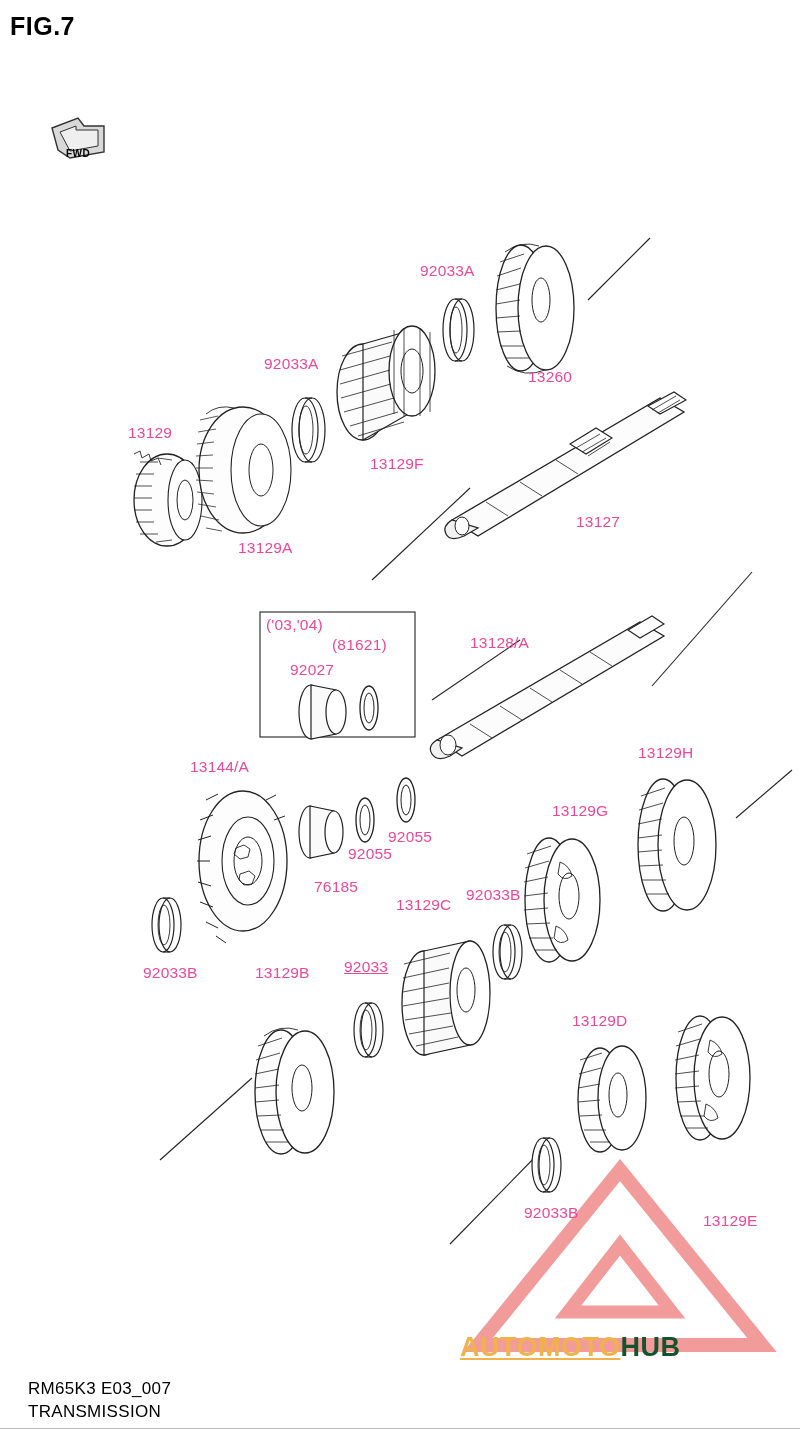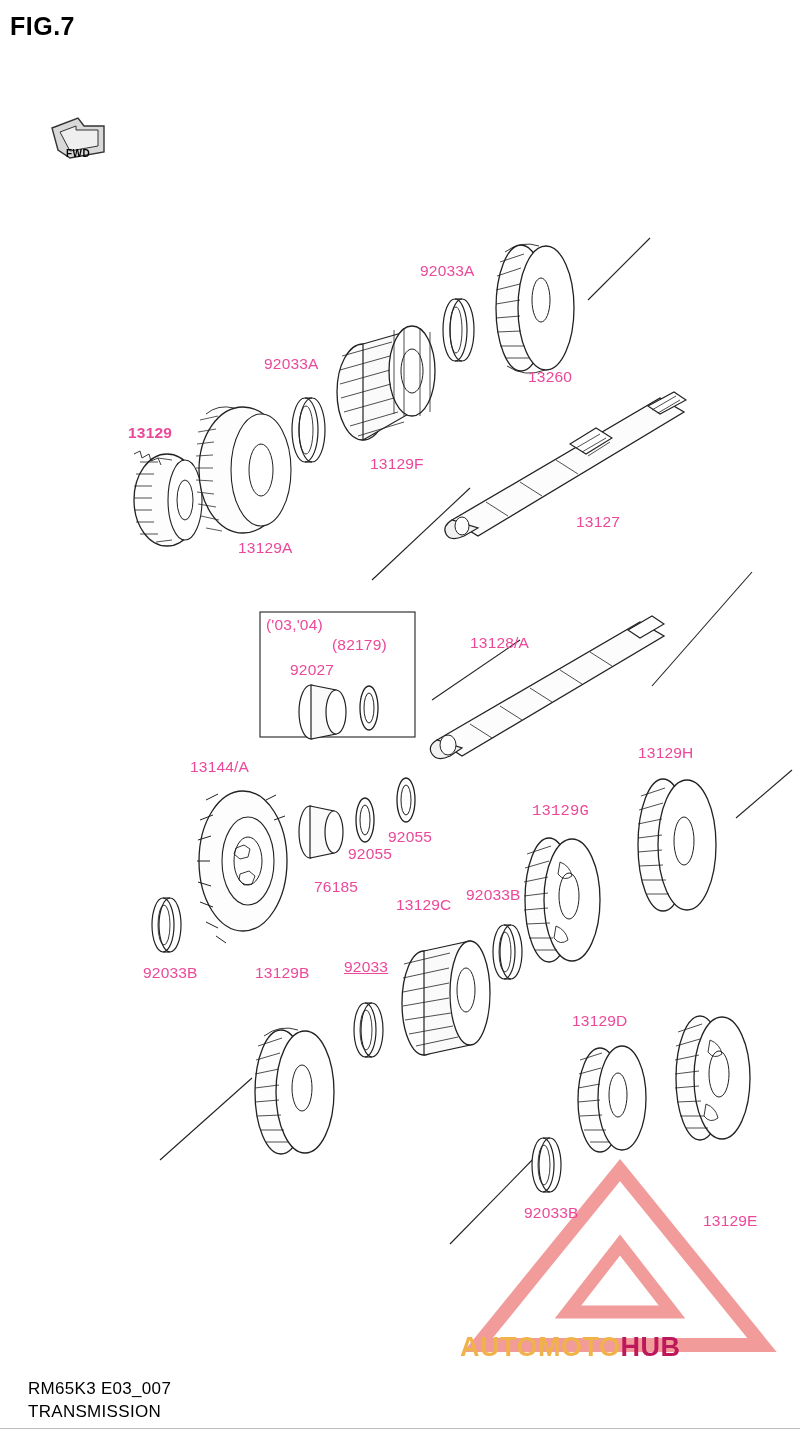--- a/index.html
+++ b/index.html
@@ -56,22 +56,22 @@
     margin-top: 17px;
   }
   .wm-text {
     position: absolute;
     left: 460px;
     top: 1332px;
     font-size: 27px;
     font-weight: bold;
     letter-spacing: 0.5px;
   }
-  .wm-auto { color: #f0b24a; }
-  .wm-hub  { color: #be185d; }
+  .wm-auto { color: #f0b24a; text-decoration: underline; }
+  .wm-hub  { color: #14532d; }
   .footer-rule {
     position: absolute;
     left: 0;
     bottom: 0;
     width: 800px;
     height: 1px;
     background: #bdbdbd;
   }
 </style>
 </head>
@@ -423,33 +423,33 @@
     <path d="M620,1245 L672,1312 L568,1312 Z" fill="none" stroke="#f08a8a" stroke-width="13"></path>
   </g>
 </svg>
 
 <div class="fwd-text">FWD</div>
 
 <div class="label" style="left:420px; top:262px;">92033A</div>
 <div class="label" style="left:528px; top:368px;">13260</div>
 <div class="label" style="left:264px; top:355px;">92033A</div>
 <div class="label" style="left:370px; top:455px;">13129F</div>
-<div class="label" style="left:128px; top:424px;font-weight:bold;">13129</div>
+<div class="label" style="left:128px; top:424px;">13129</div>
 <div class="label" style="left:238px; top:539px;">13129A</div>
 <div class="label" style="left:576px; top:513px;">13127</div>
 <div class="label" style="left:266px; top:616px;">('03,'04)</div>
-<div class="label" style="left:332px; top:636px;">(82179)</div>
+<div class="label" style="left:332px; top:636px;">(81621)</div>
 <div class="label" style="left:290px; top:661px;">92027</div>
 <div class="label" style="left:470px; top:634px;">13128/A</div>
 <div class="label" style="left:190px; top:758px;text-align:center;">13144/A</div>
 <div class="label" style="left:388px; top:828px;">92055</div>
 <div class="label" style="left:348px; top:845px;">92055</div>
 <div class="label" style="left:314px; top:878px;">76185</div>
 <div class="label" style="left:638px; top:744px;">13129H</div>
-<div class="label" style="left:532px; top:802px;font-family:Liberation Mono, monospace;">13129G</div>
+<div class="label" style="left:552px; top:802px;">13129G</div>
 <div class="label" style="left:396px; top:896px;">13129C</div>
 <div class="label" style="left:466px; top:886px;">92033B</div>
 <div class="label" style="left:143px; top:964px;">92033B</div>
 <div class="label" style="left:255px; top:964px;">13129B</div>
 <div class="label" style="left:344px; top:958px;text-decoration:underline;">92033</div>
 <div class="label" style="left:572px; top:1012px;">13129D</div>
 <div class="label" style="left:703px; top:1212px;">13129E</div>
 <div class="label" style="left:524px; top:1204px;">92033B</div>
 
 <div class="wm-text">

